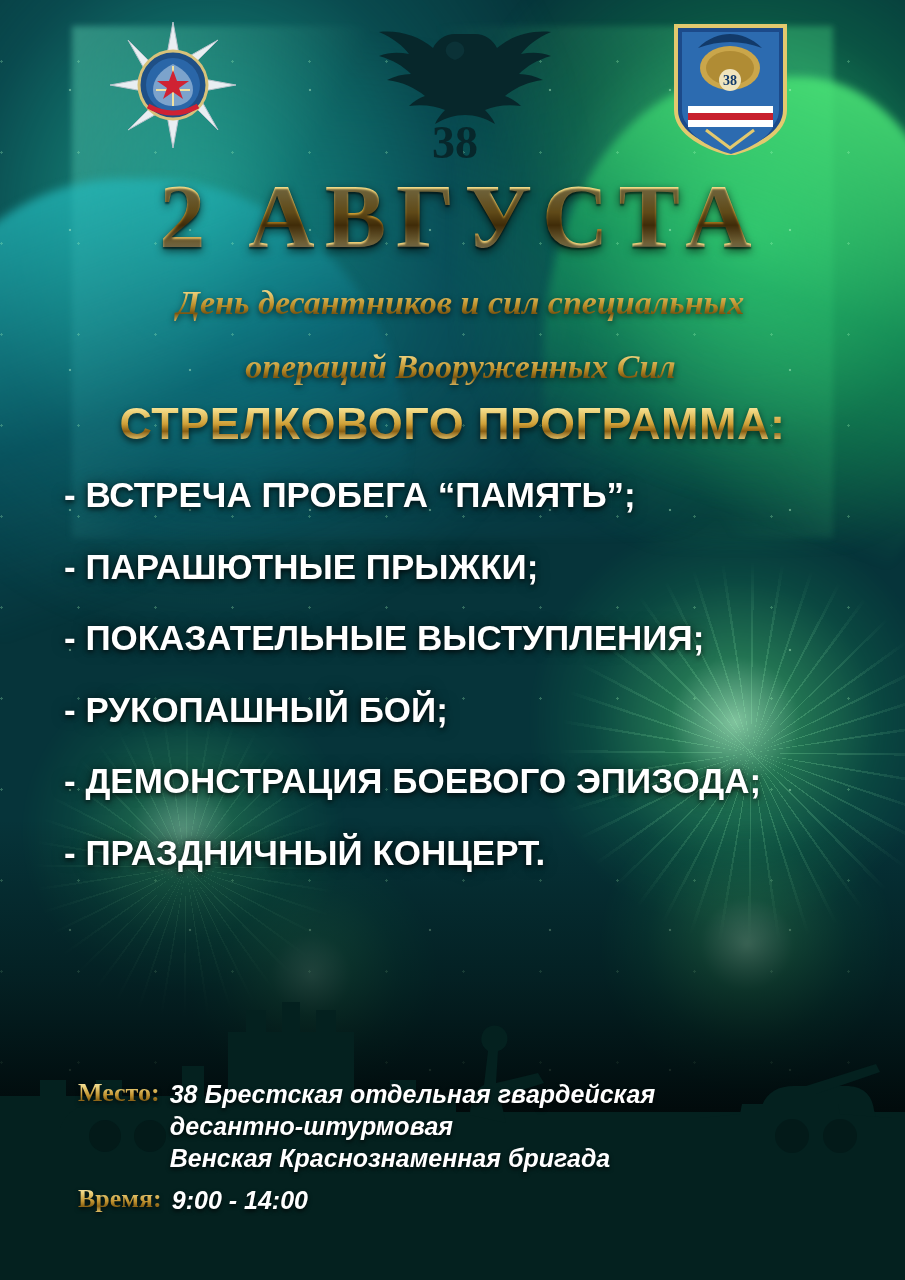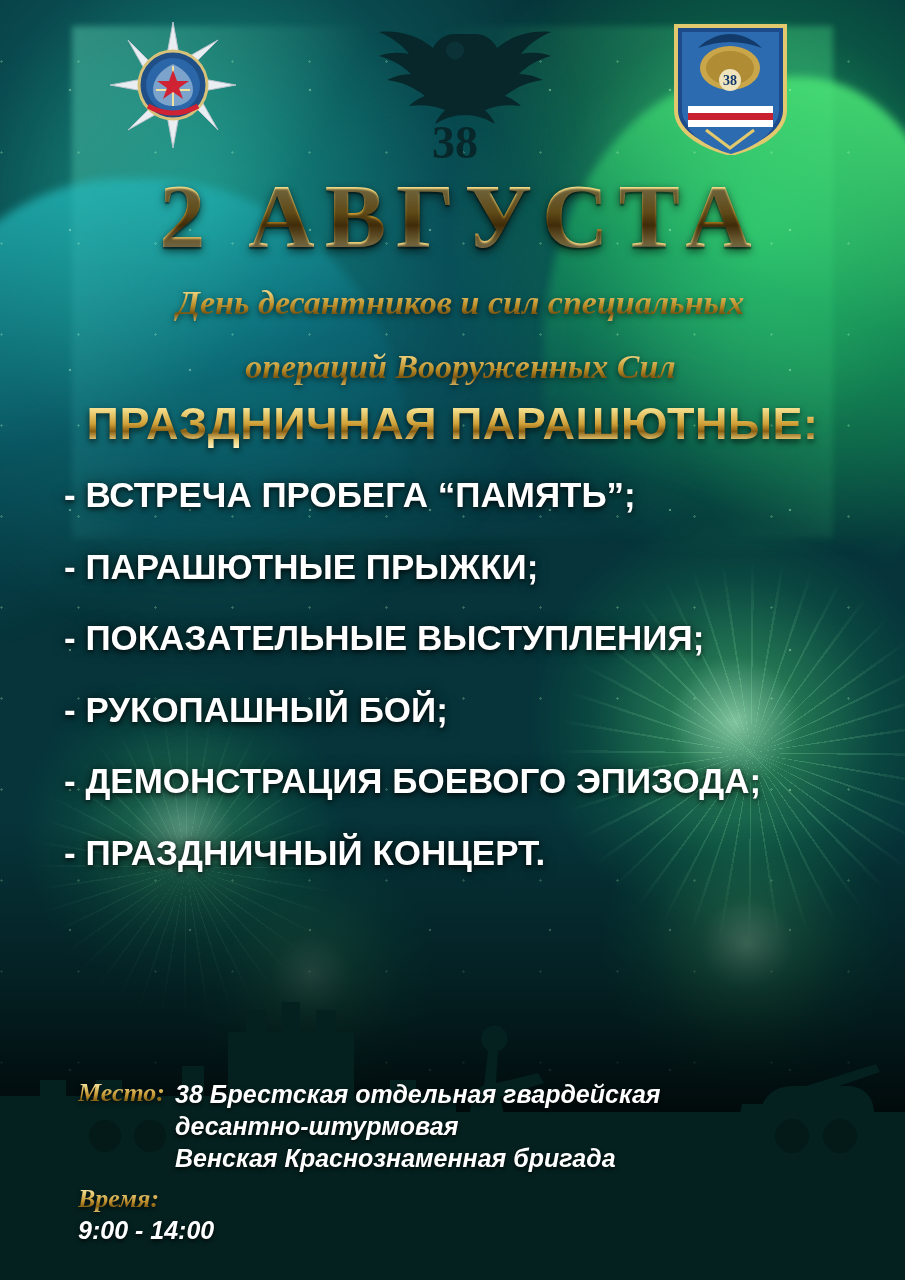--- a/index.html
+++ b/index.html
@@ -217,40 +217,39 @@
     top: 1078px;
     color: #fff;
   }
   .info-row {
     display: flex;
     align-items: flex-start;
     margin-bottom: 10px;
   }
   .info-label {
     font-family: "Liberation Serif", serif;
-    font-style: italic;
     font-weight: bold;
     font-size: 26px;
     white-space: nowrap;
     background: linear-gradient(180deg, #fff6cf 0%, #ecd07a 30%, #c09230 58%, #8a6214 74%, #e3c36b 95%);
     -webkit-background-clip: text;
     background-clip: text;
     color: transparent;
     filter: drop-shadow(0 2px 2px rgba(0,0,0,.7));
     margin-right: 10px;
   }
   .info-value {
     font-style: italic;
     font-weight: bold;
     font-size: 25px;
     line-height: 1.28;
     color: #ffffff;
     text-shadow: 0 2px 4px rgba(0,0,0,.8);
   }
-  .info-row.time { margin-top: 0; flex-direction: column; }
+  .info-row.time { margin-top: 0; }
 </style>
 </head>
 <body>
 
 <div class="poster">
 
   <div class="bg-base"></div>
   <div class="bg-aurora1"></div>
   <div class="bg-aurora2"></div>
   <div class="bg-silk"></div>
@@ -321,21 +320,21 @@
     </div>
   </div>
 
   <div class="headline">
     <div class="date">2 АВГУСТА</div>
     <div class="sub">День десантников и сил специальных</div>
     <div class="sub">операций Вооруженных Сил</div>
   </div>
 
   <div class="program">
-    <div class="program-title">ПРАЗДНИЧНАЯ ПАРАШЮТНЫЕ:</div>
+    <div class="program-title">СТРЕЛКОВОГО ПРОГРАММА:</div>
     <ul class="program-list">
       <li>- ВСТРЕЧА ПРОБЕГА “ПАМЯТЬ”;</li>
       <li>- ПАРАШЮТНЫЕ ПРЫЖКИ;</li>
       <li>- ПОКАЗАТЕЛЬНЫЕ ВЫСТУПЛЕНИЯ;</li>
       <li>- РУКОПАШНЫЙ БОЙ;</li>
       <li>- ДЕМОНСТРАЦИЯ БОЕВОГО ЭПИЗОДА;</li>
       <li>- ПРАЗДНИЧНЫЙ КОНЦЕРТ.</li>
     </ul>
   </div>
 

